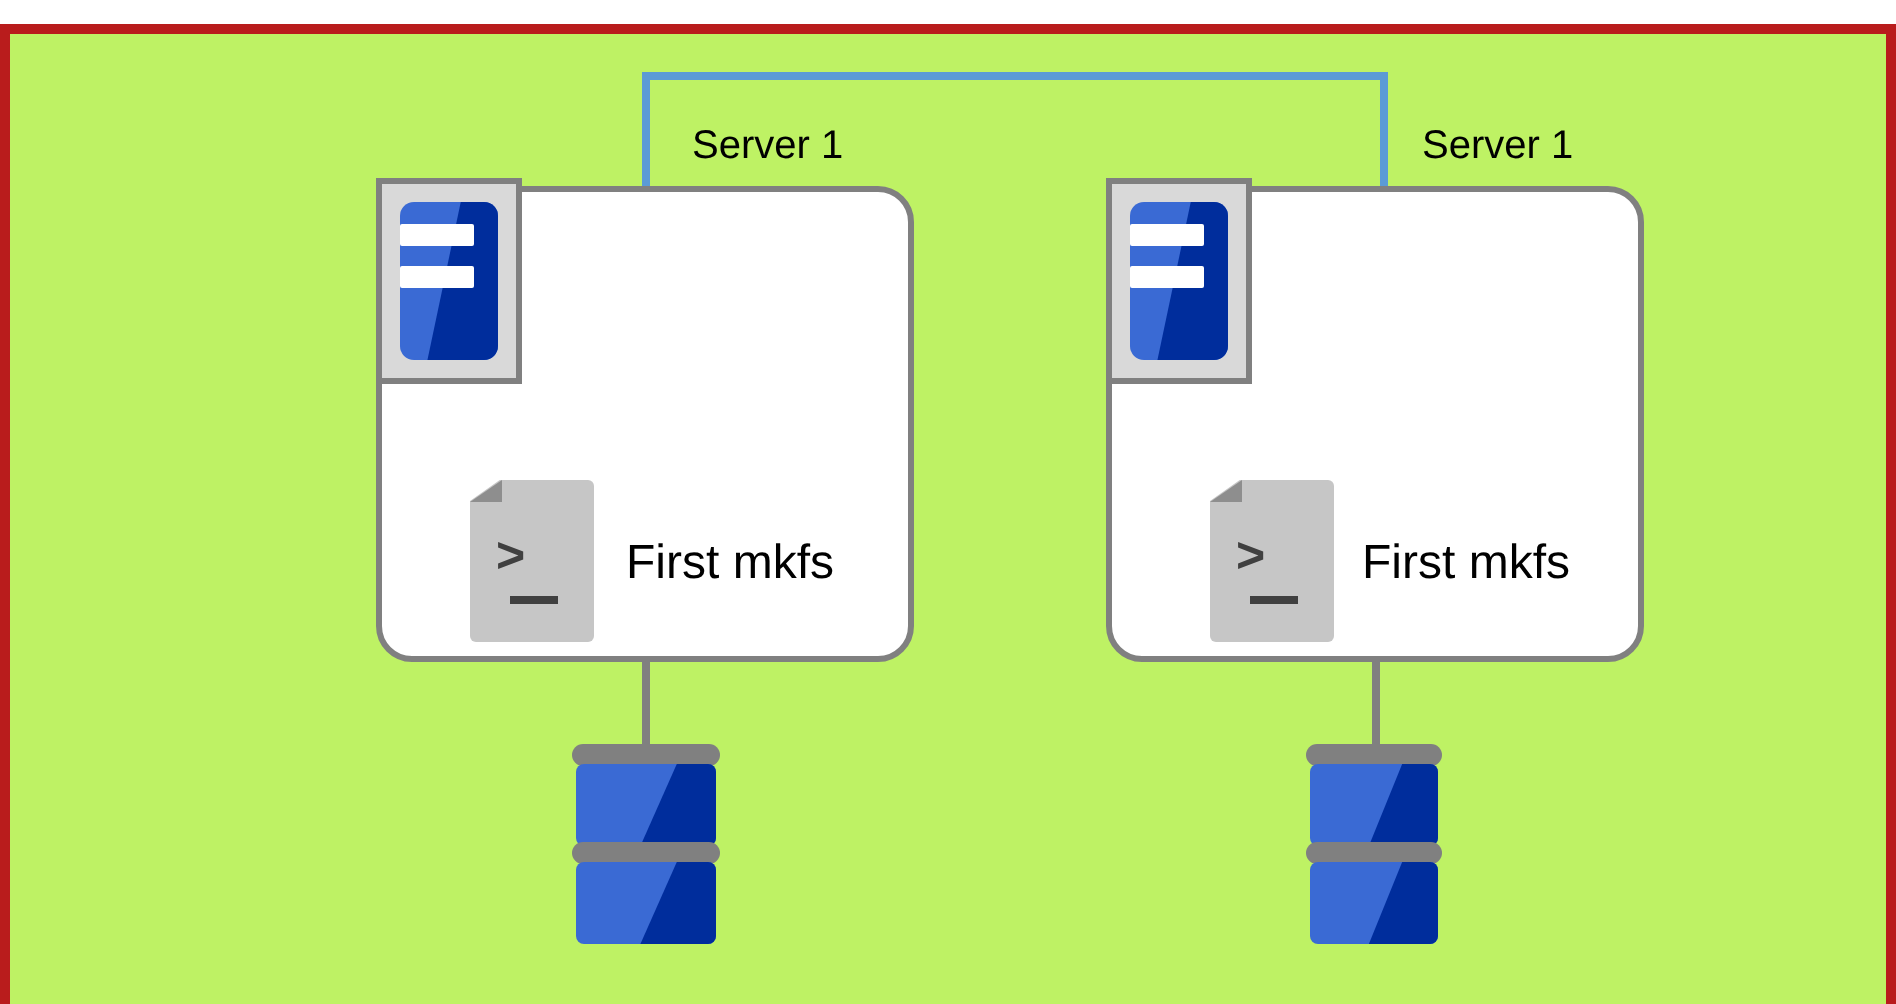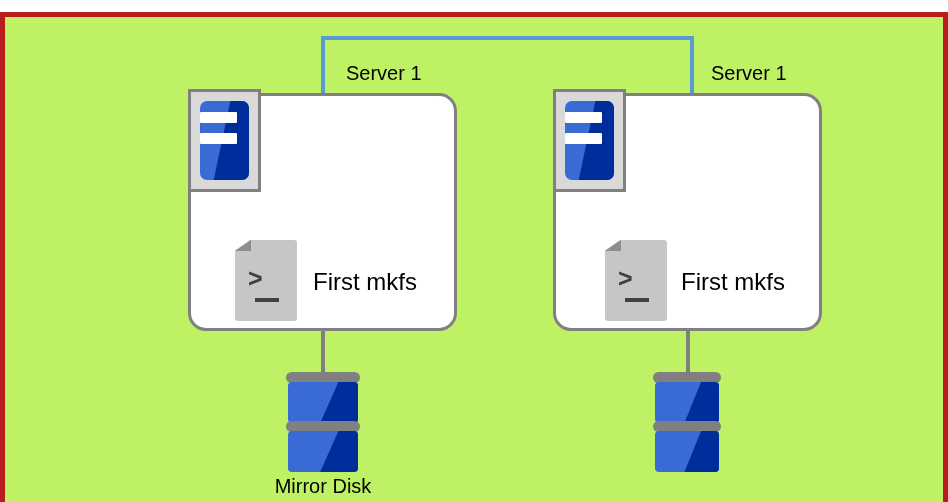--- a/index.html
+++ b/index.html
@@ -215,21 +215,20 @@
 
   <div class="cable" style="left:316px; top:312px; height:45px;"></div>
 
   <div class="disk" style="left:281px; top:355px; width:74px; height:100px;">
     <div class="platter-bar" style="top:0px;"></div>
     <div class="platter" style="top:10px;"></div>
     <div class="platter-bar" style="top:49px;"></div>
     <div class="platter" style="top:59px;"></div>
   </div>
 
-  <div class="disk-label" style="left:241px; top:459px; width:154px;">Mirror Disk</div>
 
   <div class="server-label" style="left:706px; top:46px;">Server 1</div>
 
   <div class="server-box" style="left:548px; top:76px; width:269px; height:238px;"></div>
 
   <div class="server-icon" style="left:548px; top:72px;">
     <div class="chassis"></div>
     <div class="bay bay-1"></div>
     <div class="bay bay-2"></div>
   </div>

